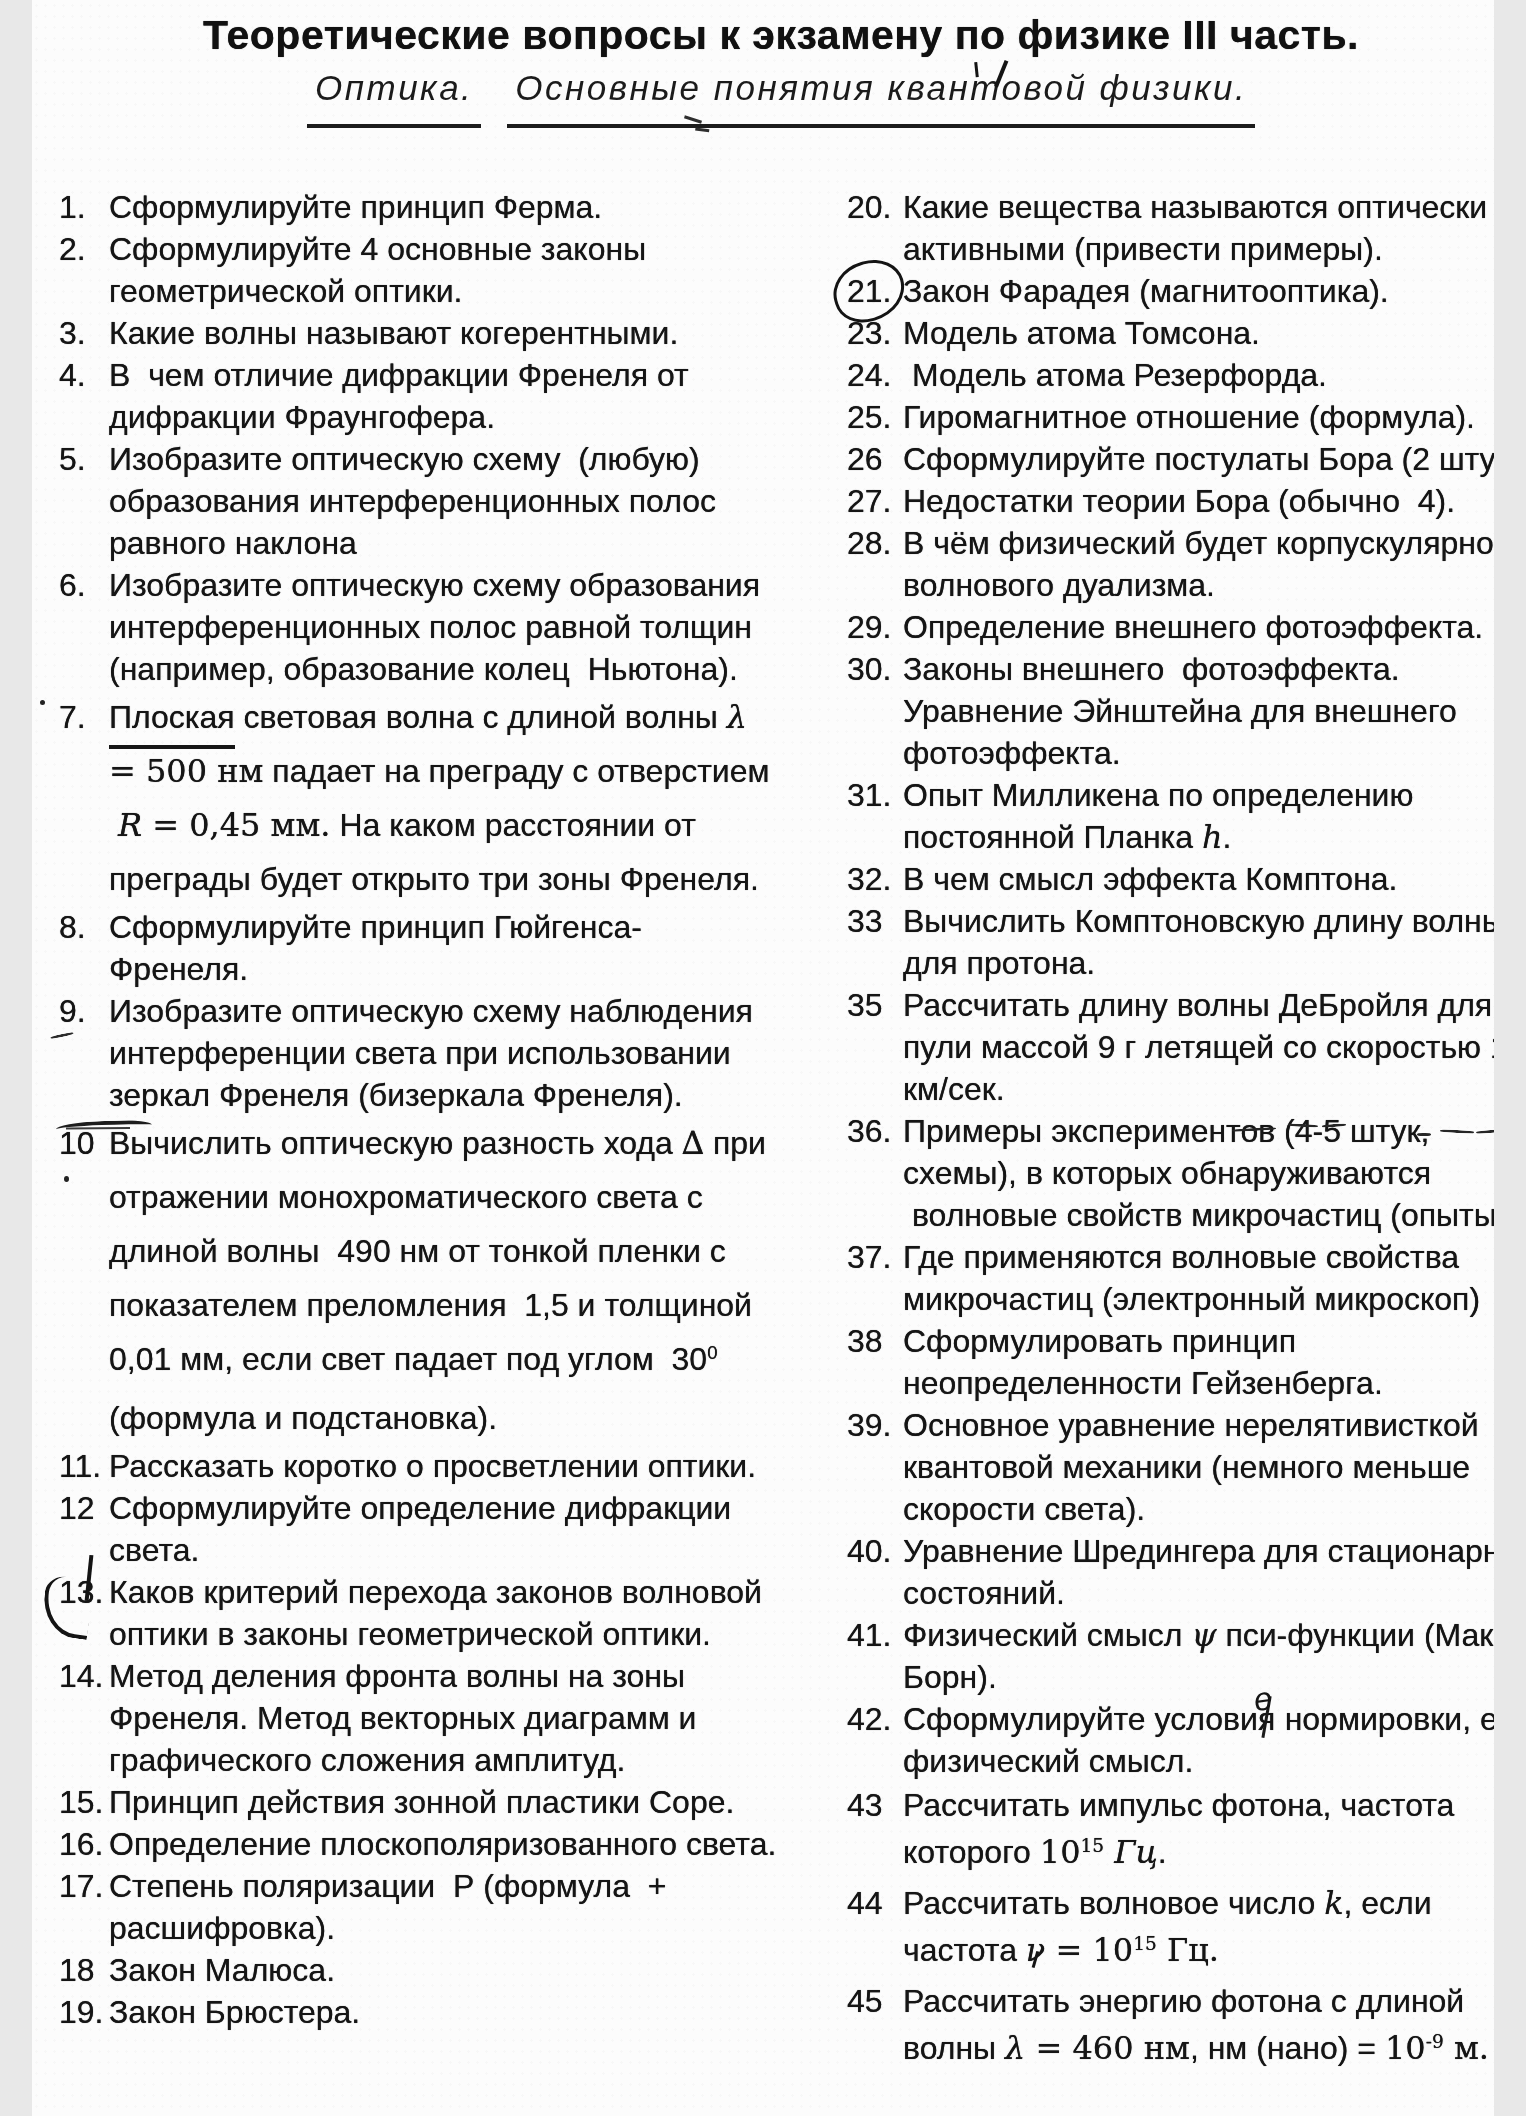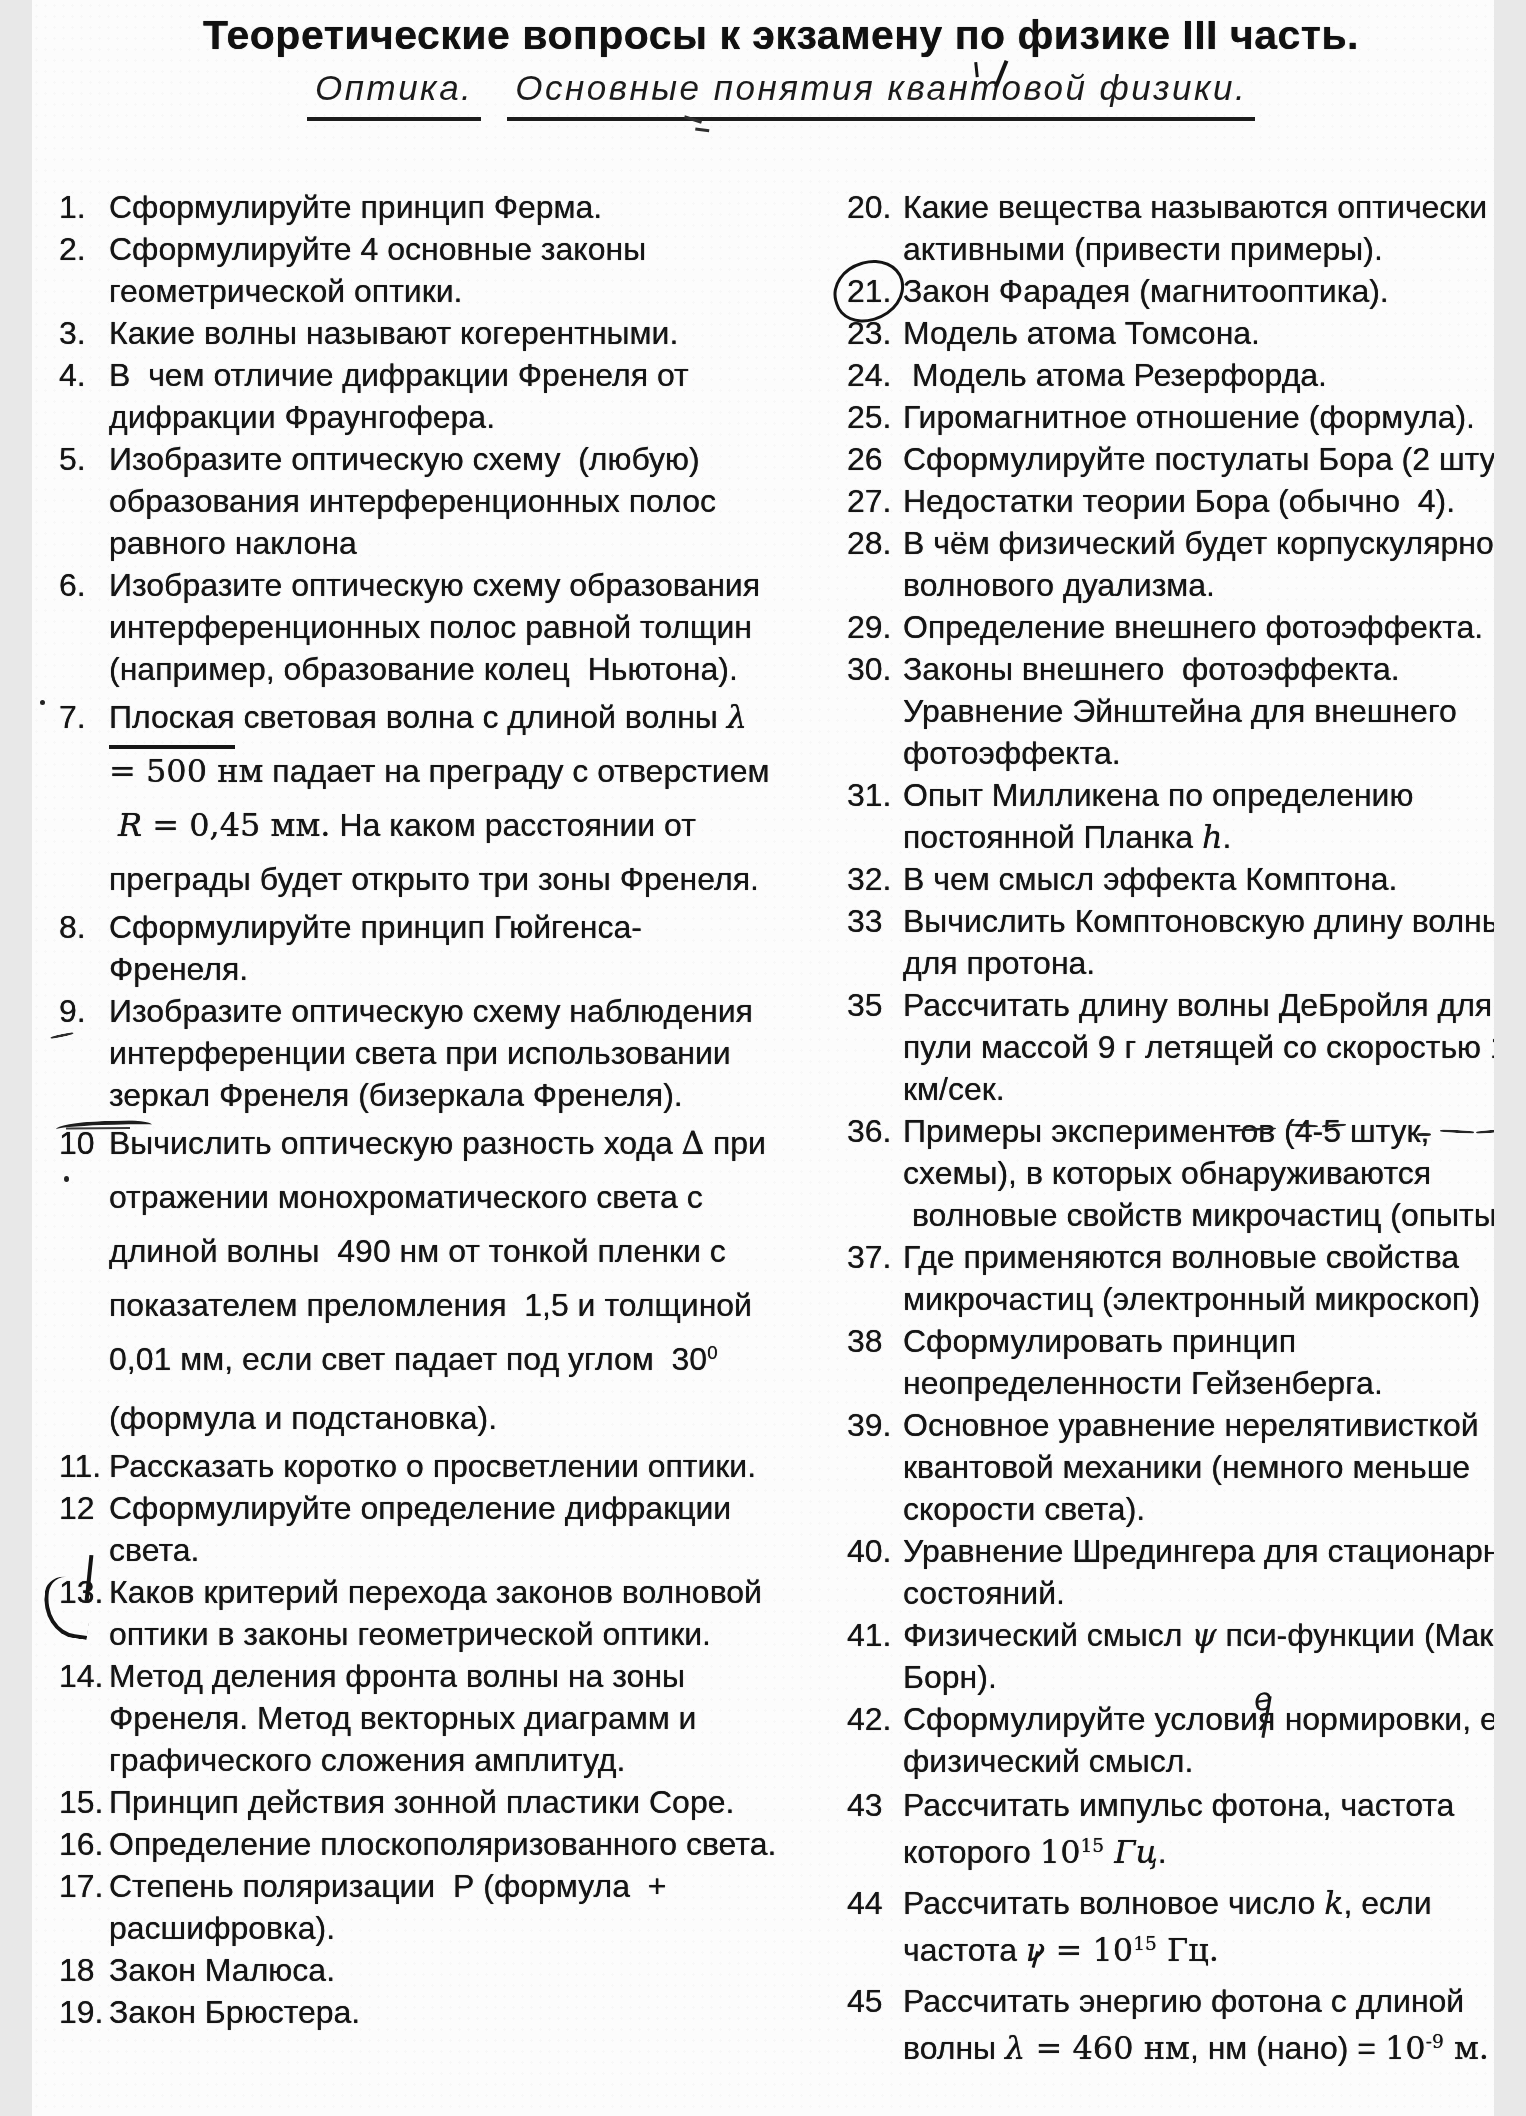--- a/index.html
+++ b/index.html
@@ -26,21 +26,21 @@
   .subtitle{
     position:absolute;top:68px;left:283px;
     font-size:35px;font-style:italic;
     letter-spacing:2.5px;
     color:#1b1b1b;
     white-space:nowrap;
     text-shadow:none;
   }
   .sub-seg{
     display:inline-block;
-    padding:0 8px 9px 8px;margin:0 -8px;
+    padding:0 8px 16px 8px;margin:0 -8px;
     border-bottom:4px solid #1c1c1c;
   }
   .sub-seg.first{margin-right:34px;}
   .col{position:absolute;top:186px;font-size:32px;line-height:42px;}
   .col-left{left:27px;width:720px;}
   .col-right{left:815px;width:702px;}
   .q{display:flex;align-items:flex-start;}
   .q.roomy{line-height:54px;}
   .q.roomy-sm{line-height:47px;}
   .num{

